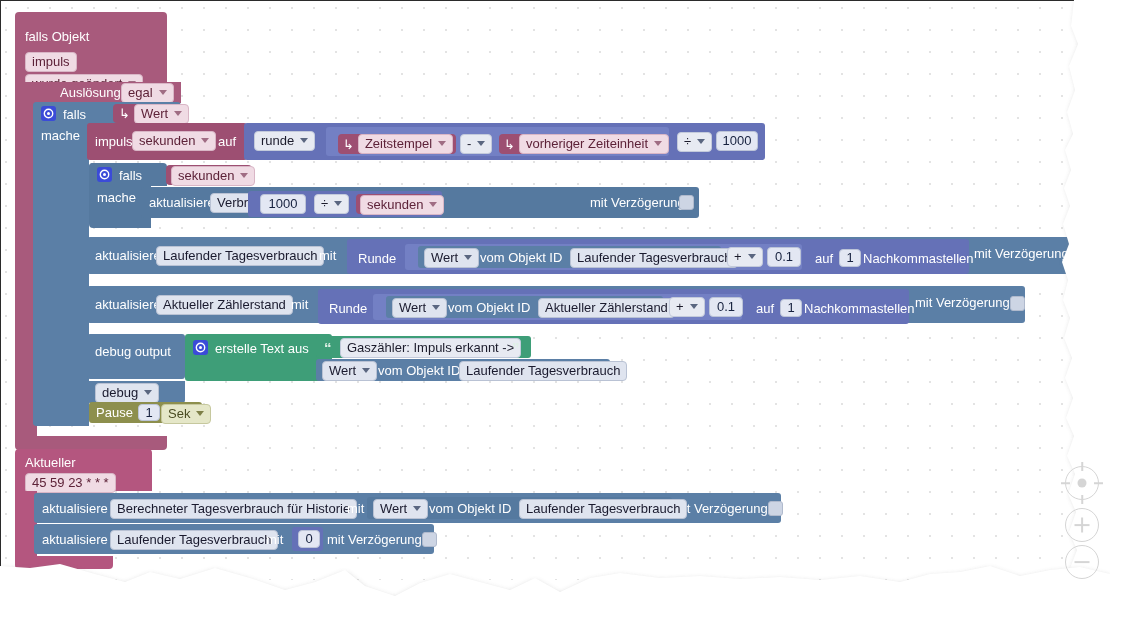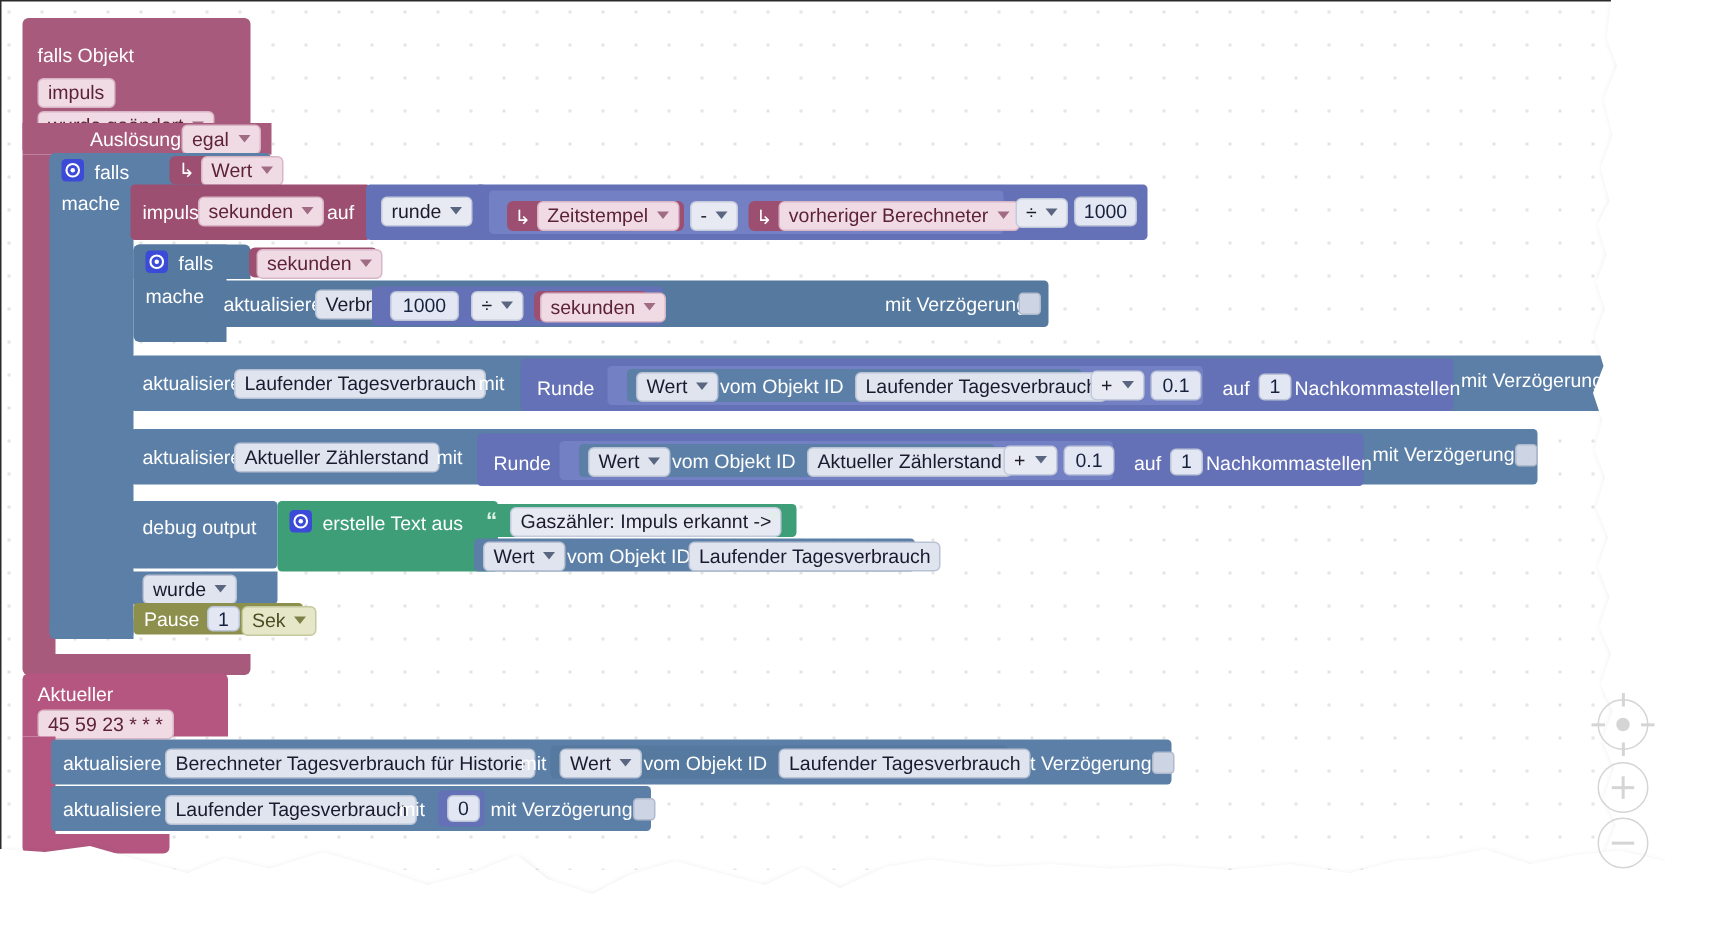--- a/index.html
+++ b/index.html
@@ -159,21 +159,21 @@
         <i class="car"></i>
       </span>
     </div>
     <div class="fld plain" style="position:absolute;left:459px;top:133px;">
       <span>-</span>
       <i class="car"></i>
     </div>
     <div class="blk c-rose-d row" style="left:498px;top:133px;width:162px;height:20px;border-radius:4px;padding-left:5px;">
       <span class="arr">↳</span>
       <span class="fld rose" style="margin-left:4px;">
-        <span>vorheriger Berechneter</span>
+        <span>vorheriger Zeiteinheit</span>
         <i class="car"></i>
       </span>
     </div>
     <div class="fld plain" style="position:absolute;left:676px;top:131px;">
       <span>÷</span>
       <i class="car"></i>
     </div>
     <div class="fld num" style="position:absolute;left:715px;top:130px;width:42px;height:20px;">1000</div>
 
     <div class="blk c-blue2" style="left:88px;top:162px;width:62px;height:65px;border-radius:4px 0 0 4px;"></div>
@@ -298,21 +298,21 @@
       <div class="fld lite" style="position:absolute;left:6px;top:2px;">
         <span>Wert</span>
         <i class="car"></i>
       </div>
       <div class="t" style="position:absolute;left:62px;top:5px;">vom Objekt ID</div>
       <div class="fld lite" style="position:absolute;left:143px;top:2px;">Laufender Tagesverbrauch</div>
     </div>
 
     <div class="blk c-blue" style="left:86px;top:380px;width:98px;height:22px;border-radius:0 0 3px 3px;">
       <div class="fld lite" style="position:absolute;left:8px;top:2px;">
-        <span>wurde</span>
+        <span>debug</span>
         <i class="car"></i>
       </div>
     </div>
 
     <div class="blk c-olive" style="left:88px;top:401px;width:113px;height:21px;border-radius:3px;">
       <div class="t" style="position:absolute;left:7px;top:4px;">Pause</div>
       <div class="fld num" style="position:absolute;left:49px;top:2px;width:18px;height:17px;">1</div>
       <div class="fld olive" style="position:absolute;left:72px;top:2px;">
         <span>Sek</span>
         <i class="car"></i>

